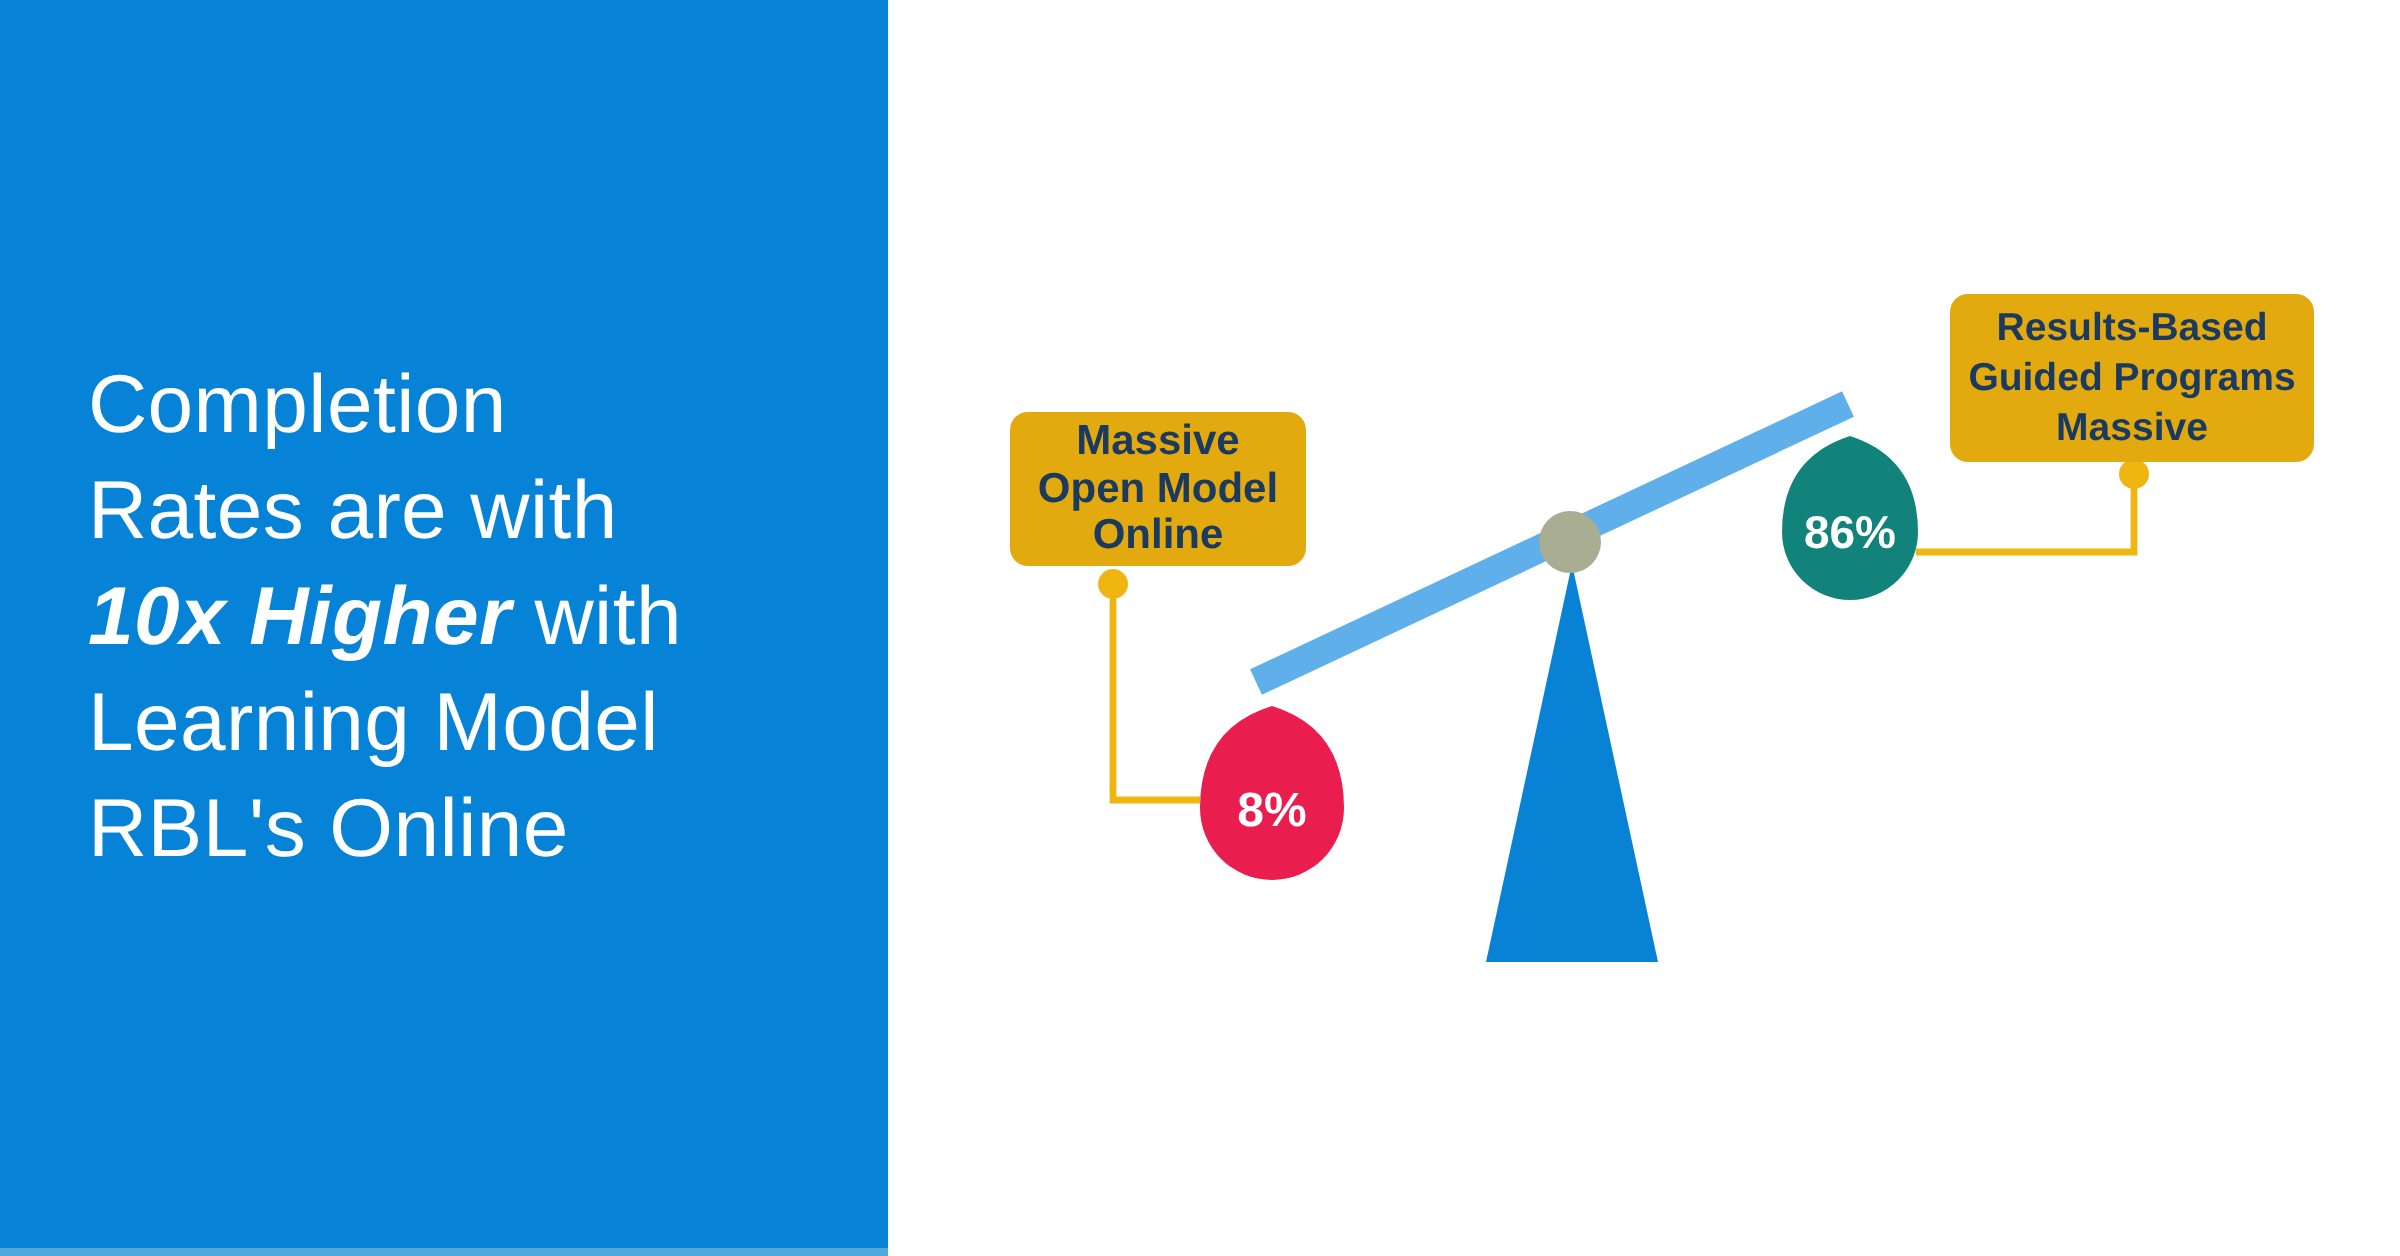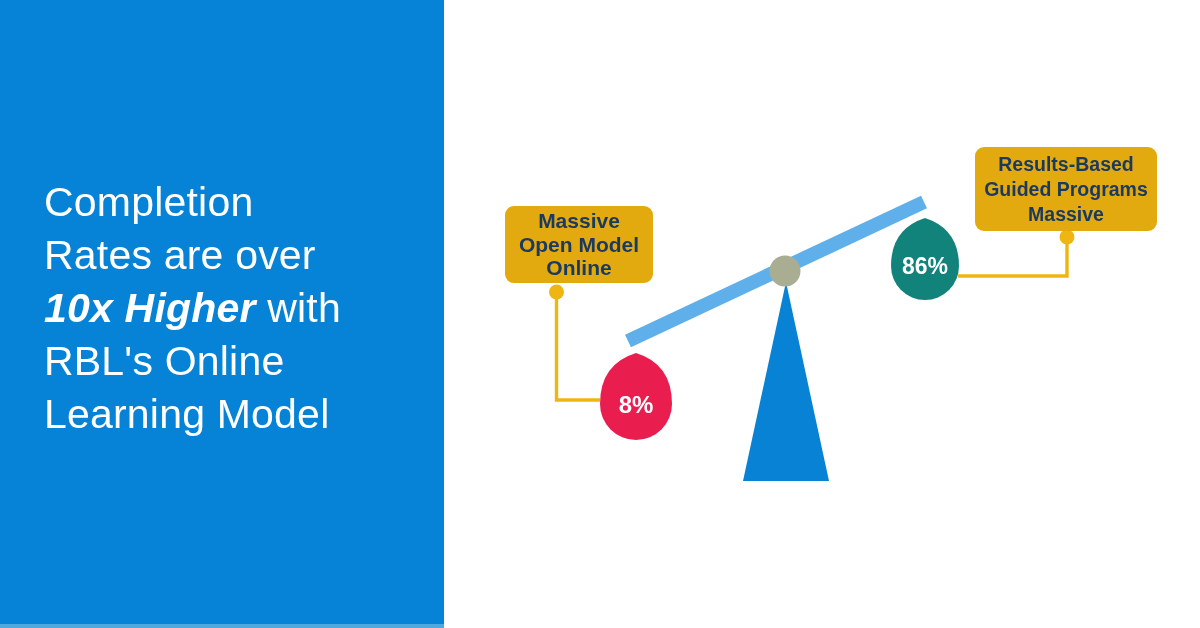--- a/index.html
+++ b/index.html
@@ -102,24 +102,24 @@
   }
 </style>
 </head>
 <body>
 
 <div class="canvas">
 
   <div class="left-panel">
     <h1 class="headline">
       <span class="hl-line">Completion</span>
-      <span class="hl-line">Rates are over</span>
+      <span class="hl-line">Rates are with</span>
       <span class="hl-line"><em class="hl-em">10x Higher</em><span> with</span></span>
+      <span class="hl-line">Learning Model</span>
       <span class="hl-line">RBL's Online</span>
-      <span class="hl-line">Learning Model</span>
     </h1>
     <div class="panel-bottom-strip"></div>
   </div>
 
   <svg class="scale-svg" viewBox="0 0 1200 628" aria-hidden="true">
 
     <path class="connector" d="M 556.5 293 L 556.5 400 L 600 400"></path>
     <circle class="connector-dot" cx="556.5" cy="292" r="7.5"></circle>
     <path class="connector" d="M 1067 239 L 1067 276 L 958 276"></path>
     <circle class="connector-dot" cx="1067" cy="237" r="7.5"></circle>

